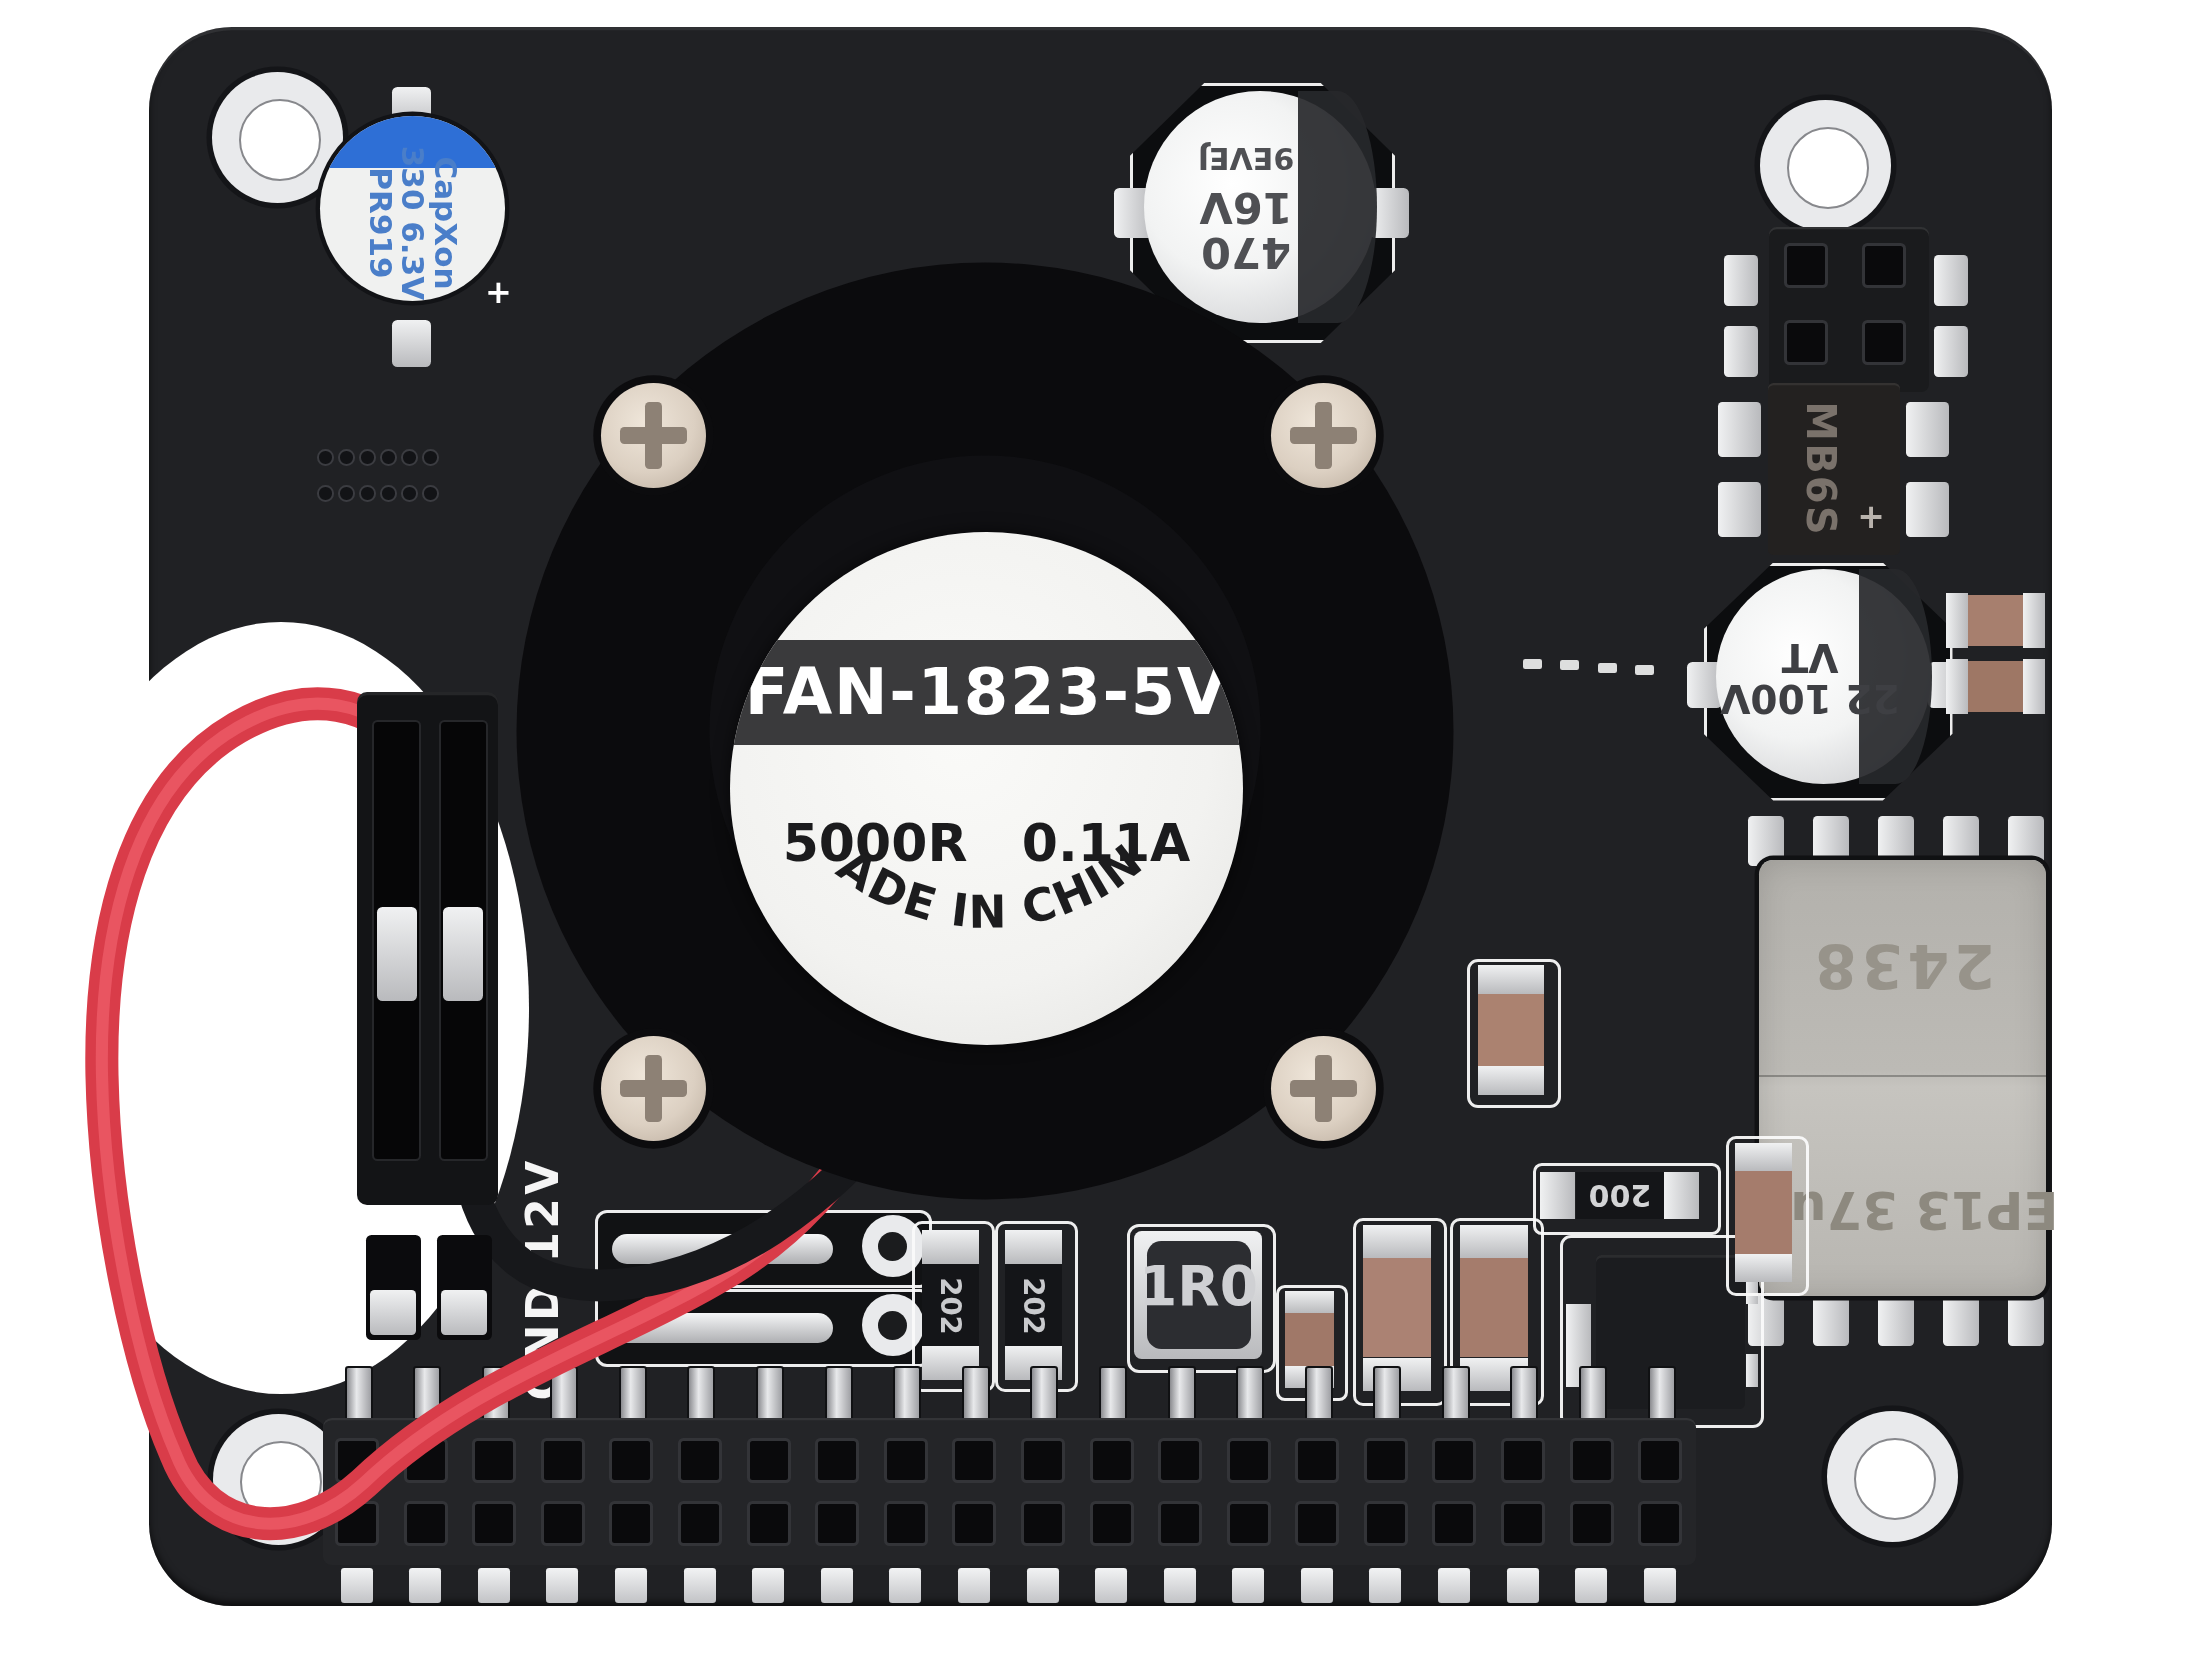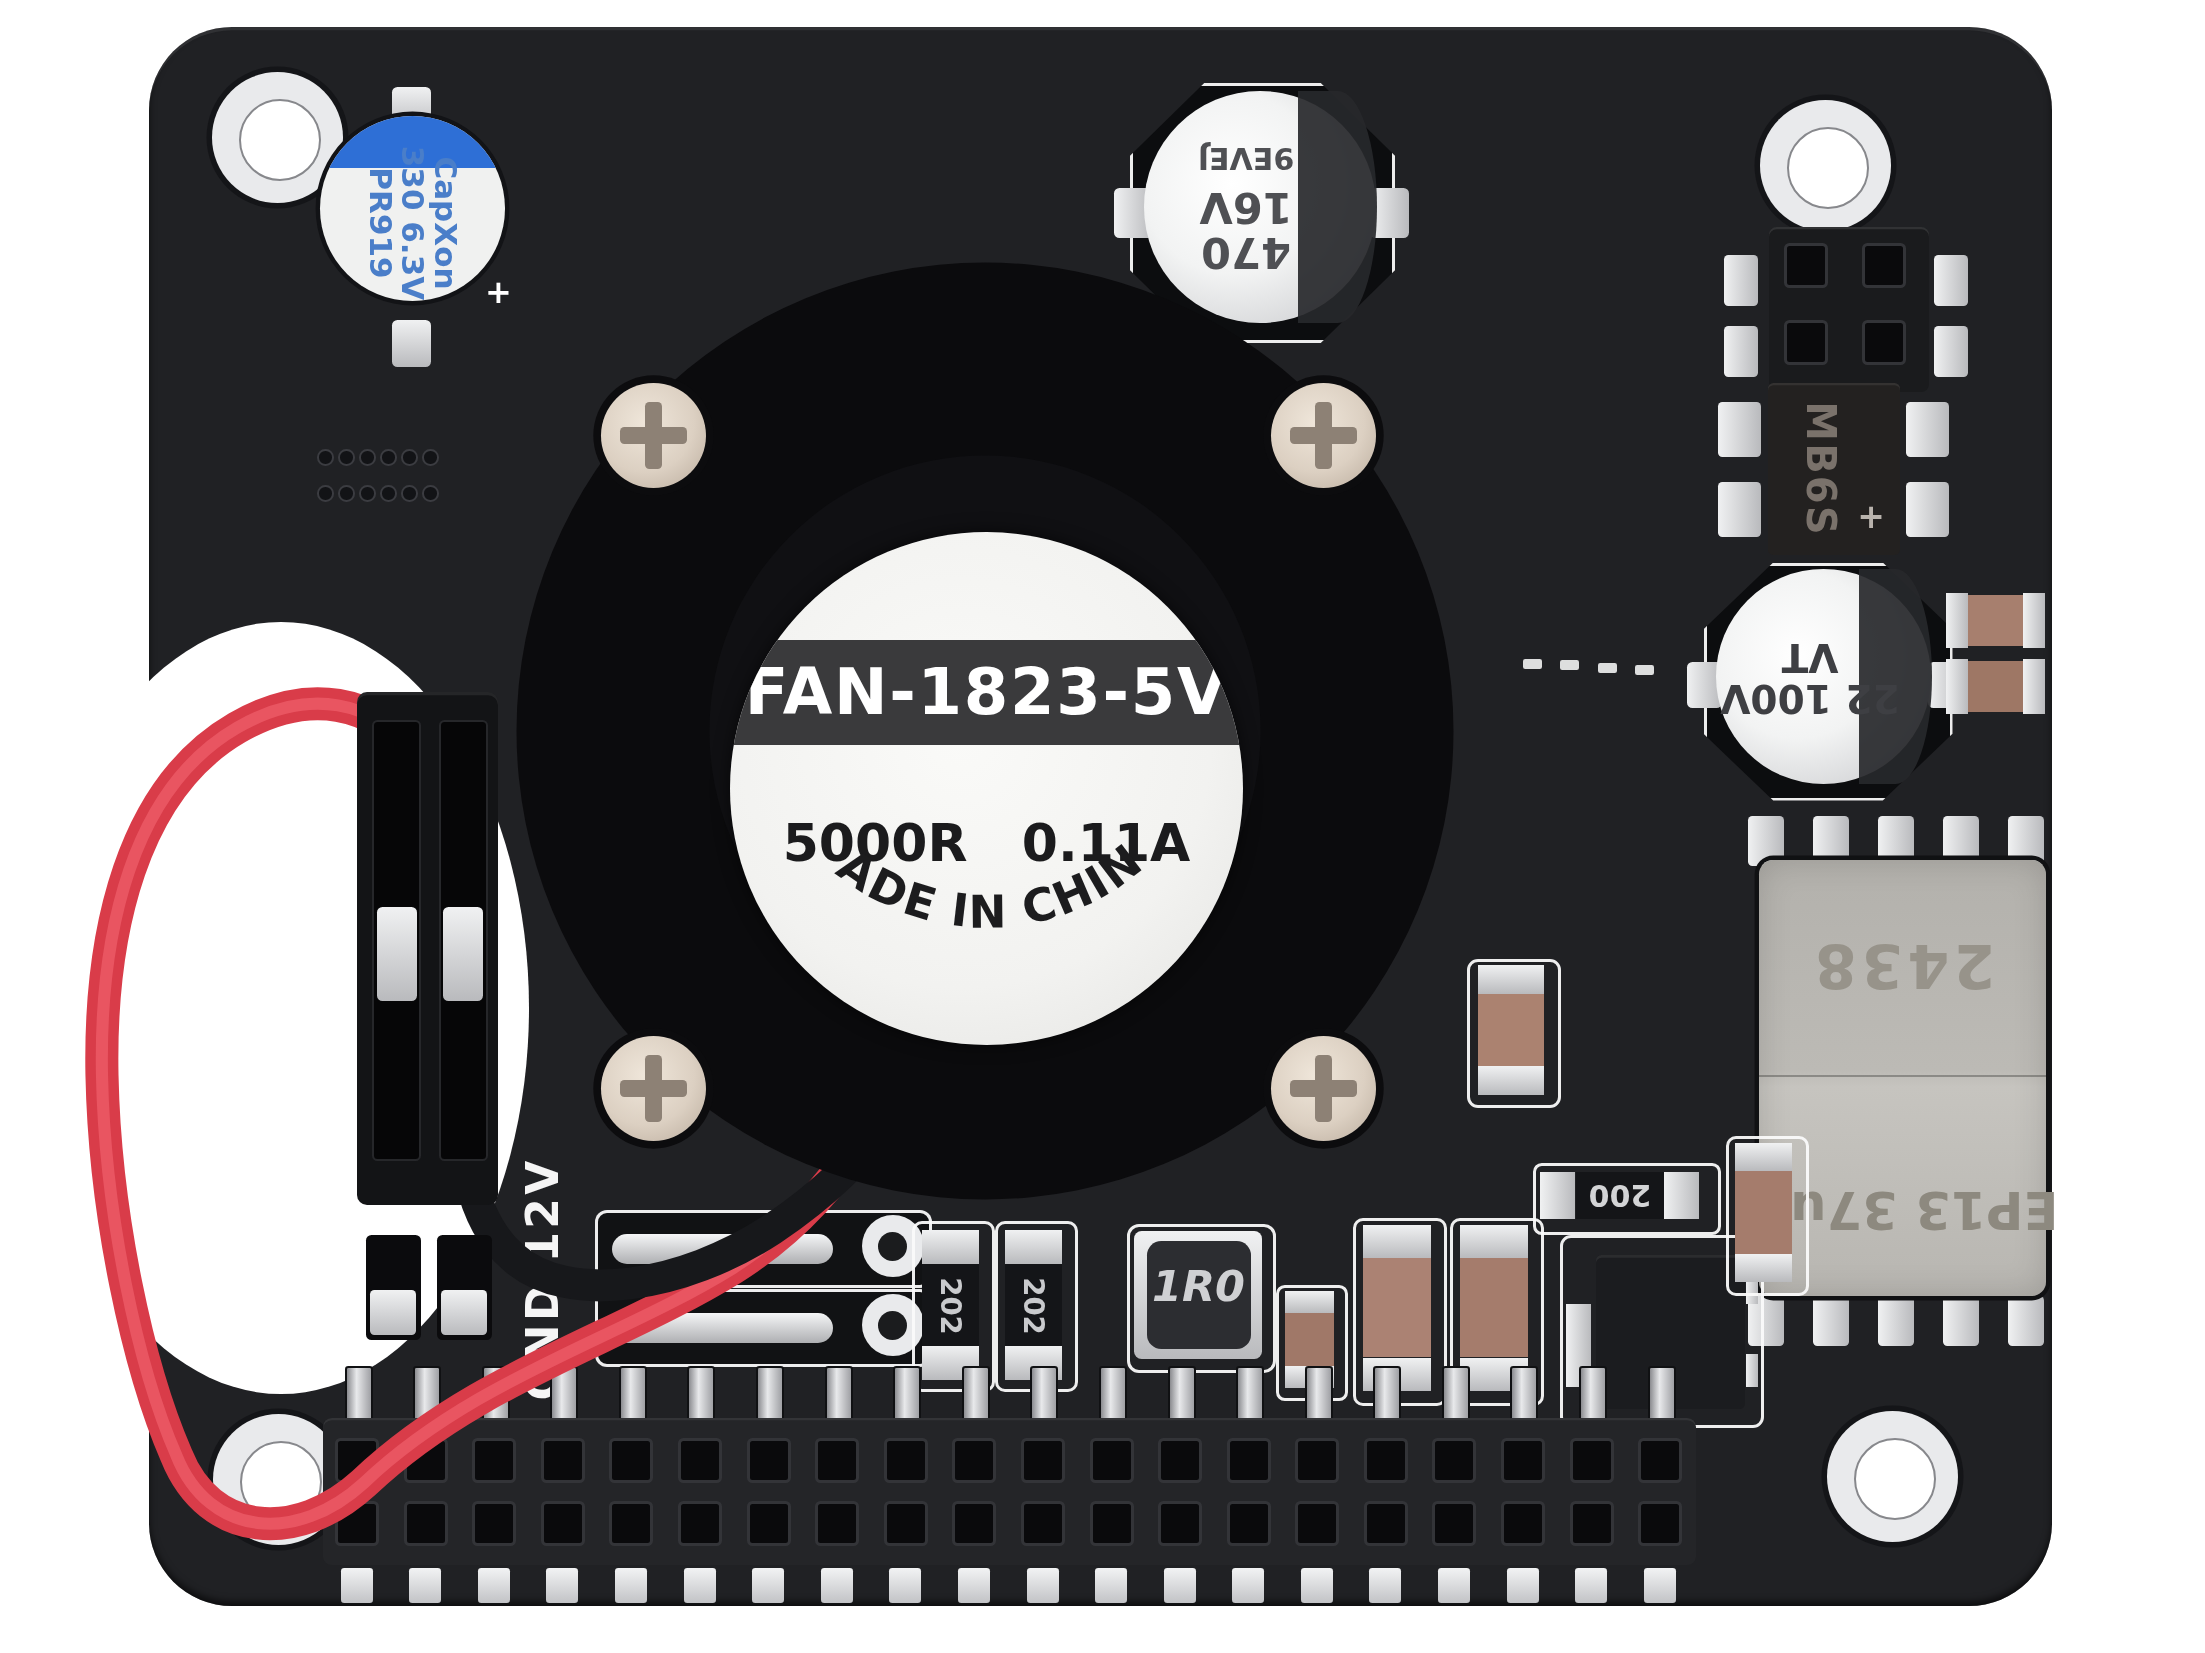--- a/index.html
+++ b/index.html
@@ -204,21 +204,21 @@
     <div class="abs silver" style="left:6.6px;top:5.5px;width:57px;height:34px;"></div>
     <div class="abs" style="left:6.6px;top:40px;width:57px;height:83px;background:#141518;">
       <div class="mark" style="left:50%;top:50%;transform:translate(-50%,-50%) rotate(90deg);color:#c9cacd;font-size:27.6px;">202</div>
     </div>
     <div class="abs silver" style="left:6.6px;top:122px;width:57px;height:34px;"></div>
   </div>
 
   <div class="abs outline" style="left:1127px;top:1224px;width:143px;height:143px;border-radius:12px;">
     <div class="abs silver" style="left:4.4px;top:4.4px;width:128px;height:128px;border-radius:7.7px;"></div>
     <div class="abs" style="left:16.5px;top:14.3px;width:104px;height:108px;background:#2c2d31;border-radius:14.3px;">
-      <div class="mark" style="left:50%;top:42%;transform:translate(-50%,-50%);color:#cfd0d3;font-size:43px;font-style:italic;">1R0</div>
+      <div class="mark" style="left:50%;top:42%;transform:translate(-50%,-50%);color:#cfd0d3;font-size:55px;">1R0</div>
     </div>
   </div>
 
   <div class="abs outline" style="left:1276px;top:1285px;width:66px;height:110px;border-radius:8.8px;">
     <div class="abs silver" style="left:5.5px;top:3.3px;width:49px;height:22px;"></div>
     <div class="abs" style="left:5.5px;top:25px;width:49px;height:53px;background:#a07868;"></div>
     <div class="abs silver" style="left:5.5px;top:78px;width:49px;height:22px;"></div>
   </div>
   <div class="abs outline" style="left:1353px;top:1218px;width:88px;height:182px;border-radius:10px;">
     <div class="abs silver" style="left:6.6px;top:4.4px;width:68px;height:33px;"></div>

